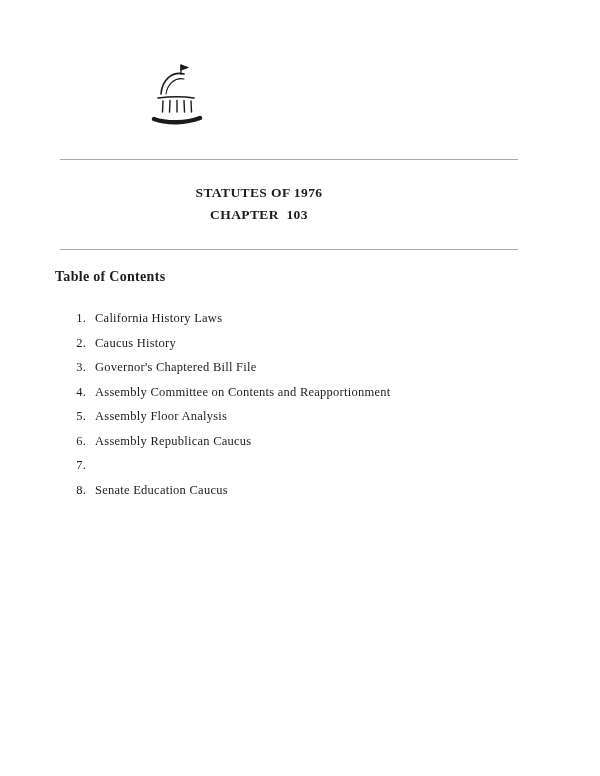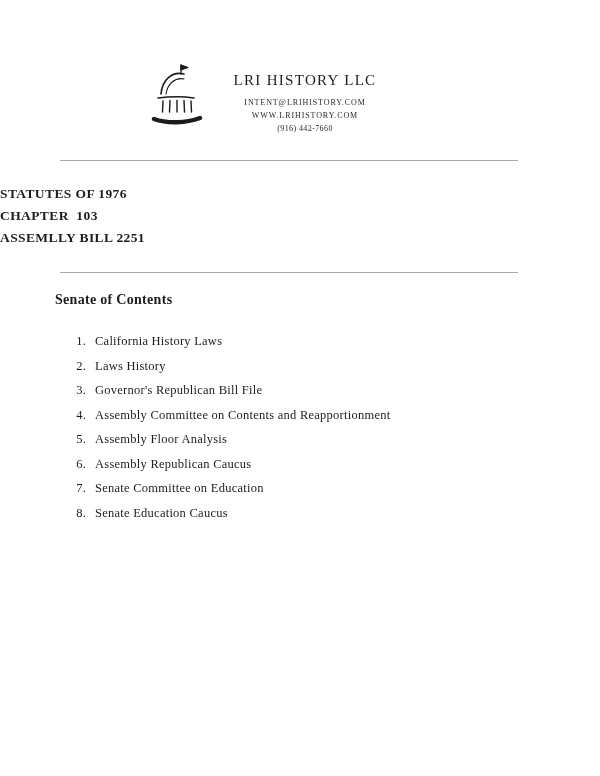--- a/index.html
+++ b/index.html
@@ -55,21 +55,21 @@
     border-top: 1px solid #a9a9a6;
     height: 0;
     margin-left: 60px;
     margin-right: 82px;
   }
   .rule-top { margin-top: 25px; }
   .rule-bottom { margin-top: 23px; }
 
   
   .doc-title-block {
-    text-align: left;
+    text-align: center;
     margin-top: 22px;
     margin-right: 82px;
   }
   .doc-title-line {
     font-weight: bold;
     font-size: 13.5px;
     letter-spacing: 0.4px;
     line-height: 22px;
     white-space: pre;
     color: #1d1d1b;
@@ -122,68 +122,60 @@
 
         <path d="M17 39 L16.5 50" stroke-width="1.4"></path>
         <path d="M24 38.5 L23.5 50" stroke-width="1.4"></path>
         <path d="M31 38.5 L31 50" stroke-width="1.4"></path>
         <path d="M38 38.5 L38.5 50" stroke-width="1.4"></path>
         <path d="M45 39 L45.5 50" stroke-width="1.4"></path>
 
         <path d="M8 57 C22 62, 40 61, 54 56" stroke-width="4.5"></path>
       </svg>
     </div>
-    <div class="letterhead-text">
-      <div class="company-name">LRI HISTORY LLC</div>
-      <div class="contact-line">INTENT@LRIHISTORY.COM</div>
-      <div class="contact-line">WWW.LRIHISTORY.COM</div>
-      <div class="contact-phone">(916) 442-7660</div>
-    </div>
   </div>
 
   <hr class="rule rule-top">
 
   <div class="doc-title-block">
     <div class="doc-title-line">STATUTES OF 1976</div>
     <div class="doc-title-line">CHAPTER  103</div>
-    <div class="doc-title-line">ASSEMLLY BILL 2251</div>
   </div>
 
   <hr class="rule rule-bottom">
 
-  <div class="toc-title">Senate of Contents</div>
+  <div class="toc-title">Table of Contents</div>
 
   <ol class="toc-list">
     <li class="toc-item">
       <span class="toc-num">1.</span>
       <span class="toc-label">California History Laws</span>
     </li>
     <li class="toc-item">
       <span class="toc-num">2.</span>
-      <span class="toc-label">Laws History</span>
+      <span class="toc-label">Caucus History</span>
     </li>
     <li class="toc-item">
       <span class="toc-num">3.</span>
-      <span class="toc-label">Governor's Republican Bill File</span>
+      <span class="toc-label">Governor's Chaptered Bill File</span>
     </li>
     <li class="toc-item">
       <span class="toc-num">4.</span>
       <span class="toc-label">Assembly Committee on Contents and Reapportionment</span>
     </li>
     <li class="toc-item">
       <span class="toc-num">5.</span>
       <span class="toc-label">Assembly Floor Analysis</span>
     </li>
     <li class="toc-item">
       <span class="toc-num">6.</span>
       <span class="toc-label">Assembly Republican Caucus</span>
     </li>
     <li class="toc-item">
       <span class="toc-num">7.</span>
-      <span class="toc-label">Senate Committee on Education</span>
     </li>
     <li class="toc-item">
       <span class="toc-num">8.</span>
       <span class="toc-label">Senate Education Caucus</span>
     </li>
   </ol>
 
 </div>
 
 </body></html>

